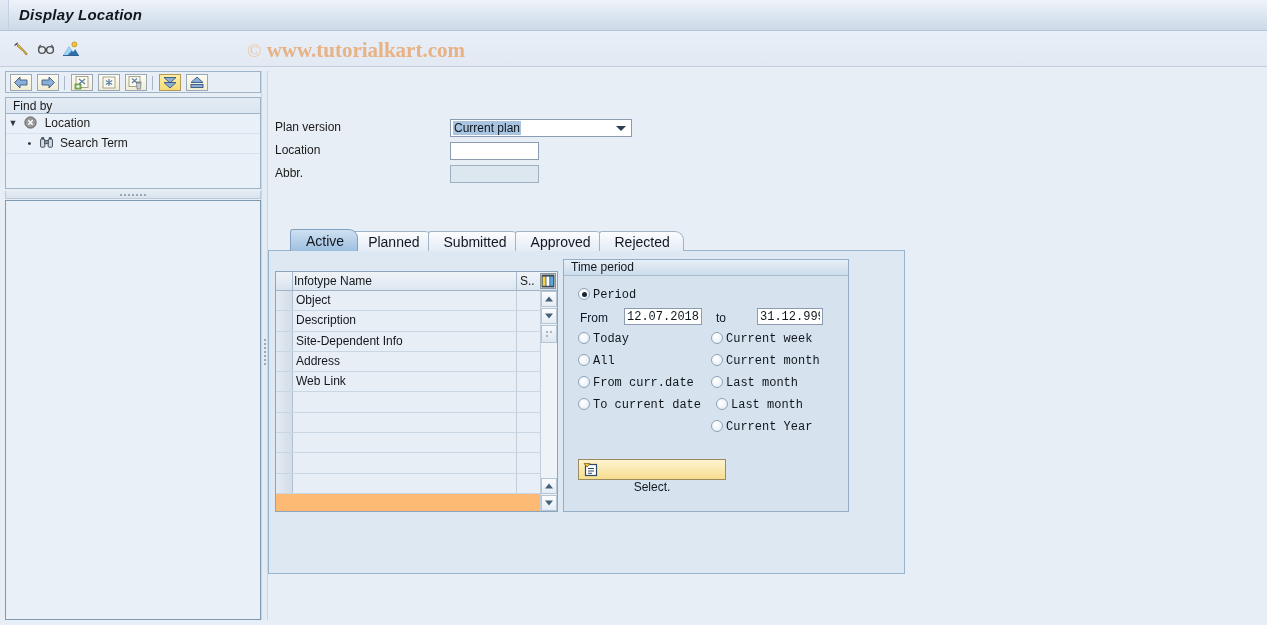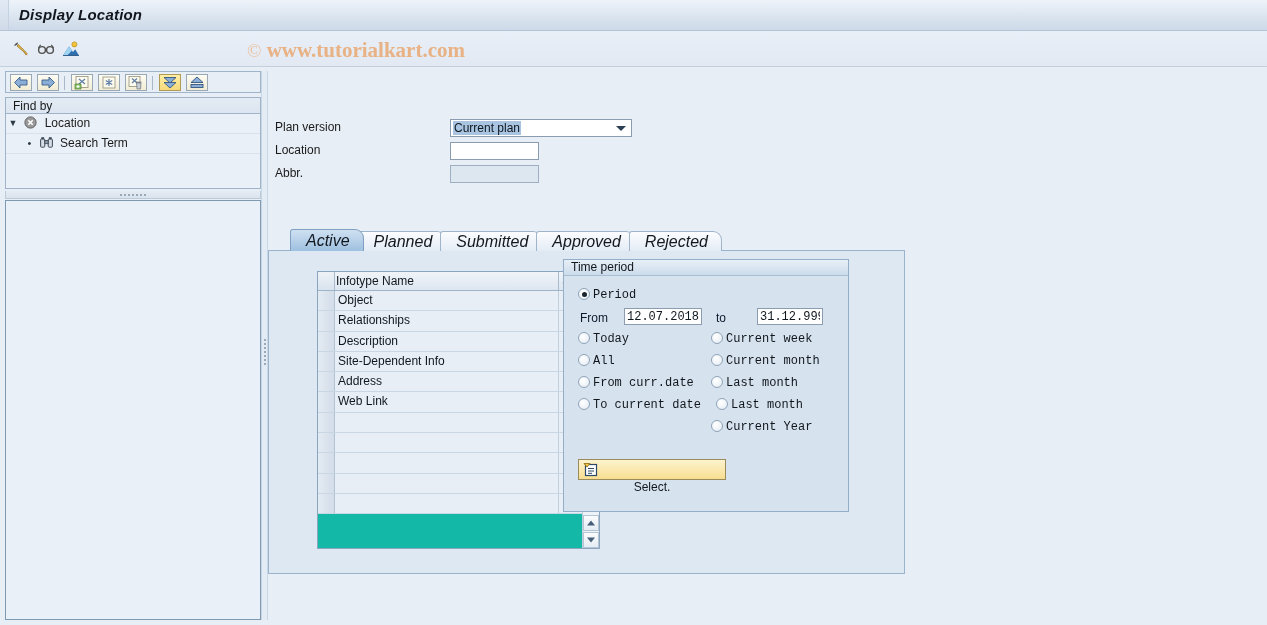--- a/index.html
+++ b/index.html
@@ -283,31 +283,30 @@
     display: flex;
     align-items: flex-end;
     z-index: 3;
   }
   .tab {
     position: relative;
     height: 20px;
     line-height: 20px;
     padding: 0 13px 16px 15px;
     margin-right: -6px;
-    font-size: 16px;
+    font-size: 14px;
     color: #13181f;
     background: linear-gradient(to bottom, #fbfcfe, #e4ecf5);
     border: 1px solid #9fb3c9;
     border-bottom: none;
     border-radius: 3px 9px 0 0;
     transform: skewX(0deg);
     cursor: pointer;
     white-space: nowrap;
     box-sizing: border-box;
-    font-style: italic;
   }
   .tab.active {
     background: linear-gradient(to bottom, #cfe0f1, #9ec0e0);
     border-color: #7fa0c0;
     z-index: 5;
     height: 22px;
     line-height: 22px;
     font-weight: normal;
   }
   .tabbody {
@@ -316,25 +315,24 @@
     width: 637px; height: 324px;
     background: #dde8f2;
     border: 1px solid #9bb4cd;
     box-sizing: border-box;
   }
 
   
   .ittable {
     position: absolute;
     left: 6px; top: 20px;
-    width: 283px; height: 278px;
-    background: #14b8a6;
+    width: 283px; height: 241px;
+    background: #fdba74;
     border: 1px solid #8ba5bf;
     box-sizing: border-box;
-    margin-left: 42px;
   }
   .it-head {
     position: absolute;
     left: 0; top: 0;
     width: 281px; height: 19px;
     background: linear-gradient(to bottom, #f0f4f9, #dde6f0);
     border-bottom: 1px solid #9fb3c9;
     box-sizing: border-box;
   }
   .it-head .hsel {
@@ -725,25 +723,20 @@
           </div>
 
           <div class="it-rows">
             <div class="it-row">
               <div class="rsel"></div>
               <div class="rname">Object</div>
               <div class="rs"></div>
             </div>
             <div class="it-row">
               <div class="rsel"></div>
-              <div class="rname">Relationships</div>
-              <div class="rs"></div>
-            </div>
-            <div class="it-row">
-              <div class="rsel"></div>
               <div class="rname">Description</div>
               <div class="rs"></div>
             </div>
             <div class="it-row">
               <div class="rsel"></div>
               <div class="rname">Site-Dependent Info</div>
               <div class="rs"></div>
             </div>
             <div class="it-row">
               <div class="rsel"></div>

